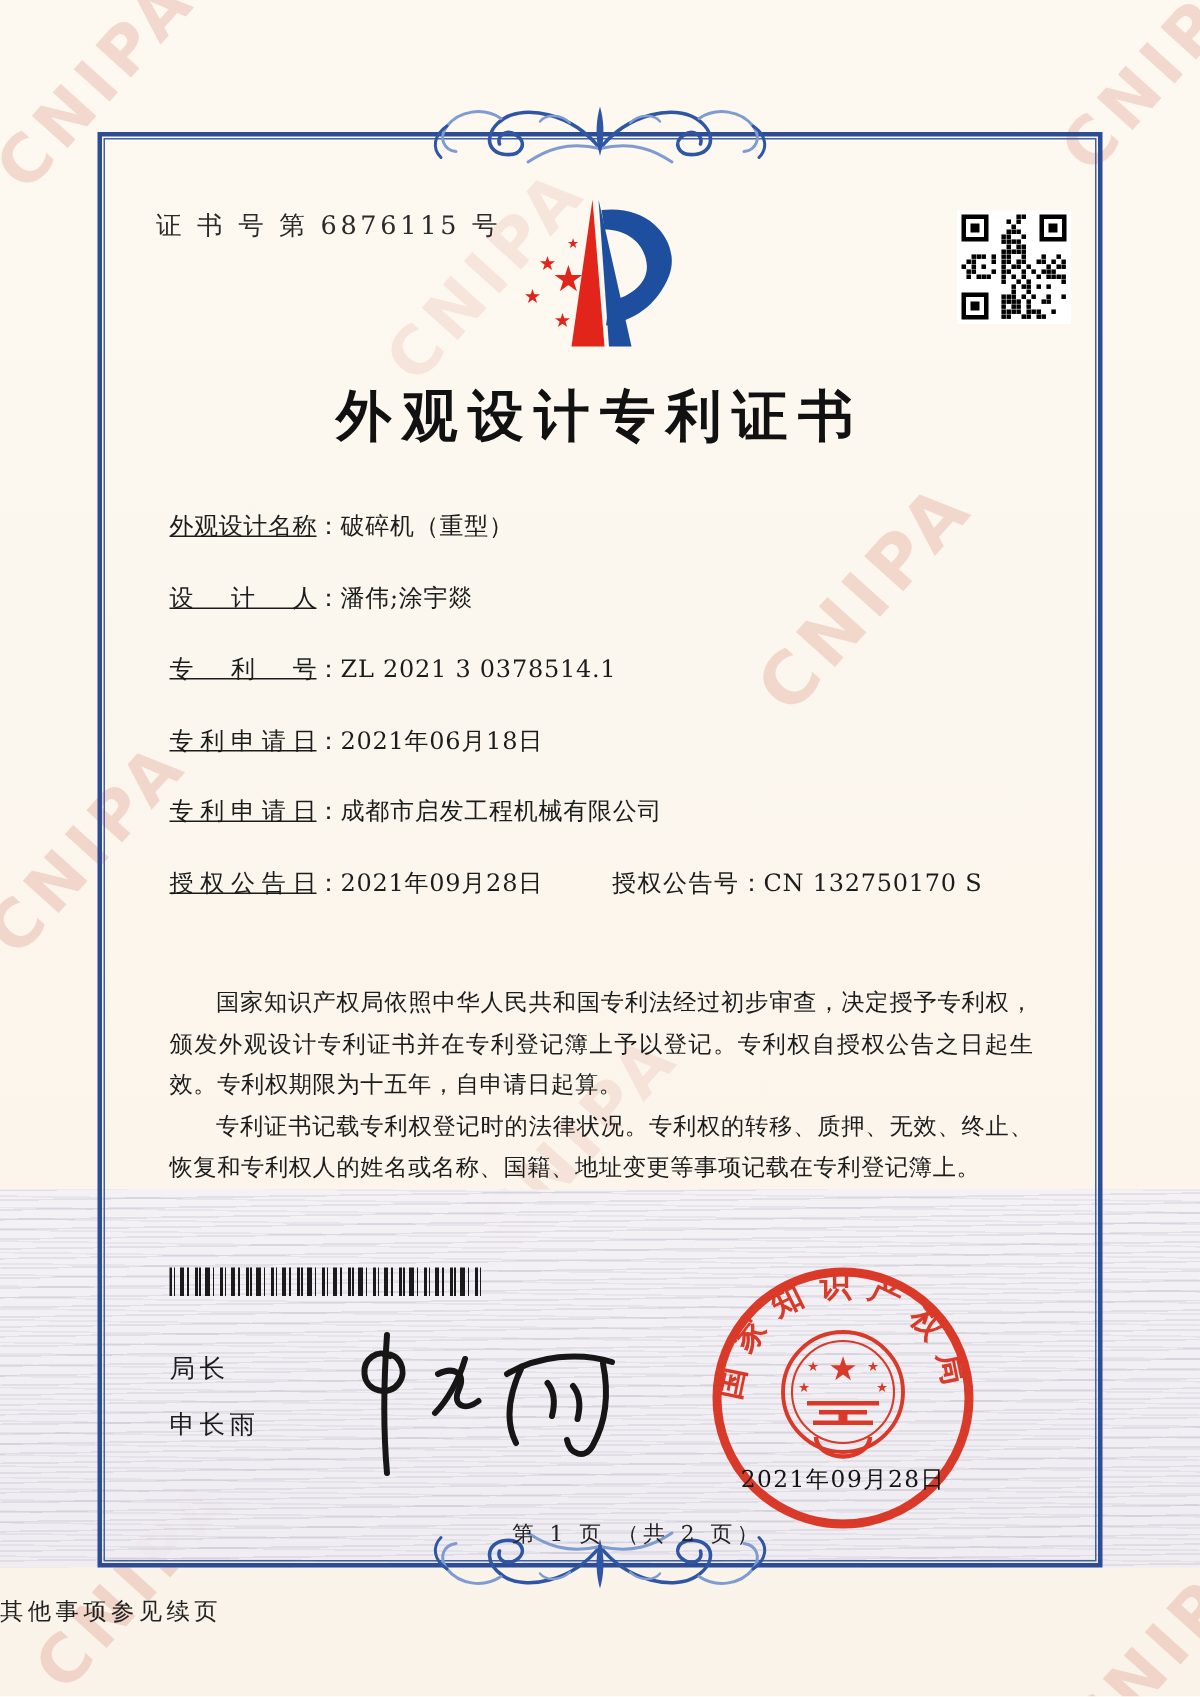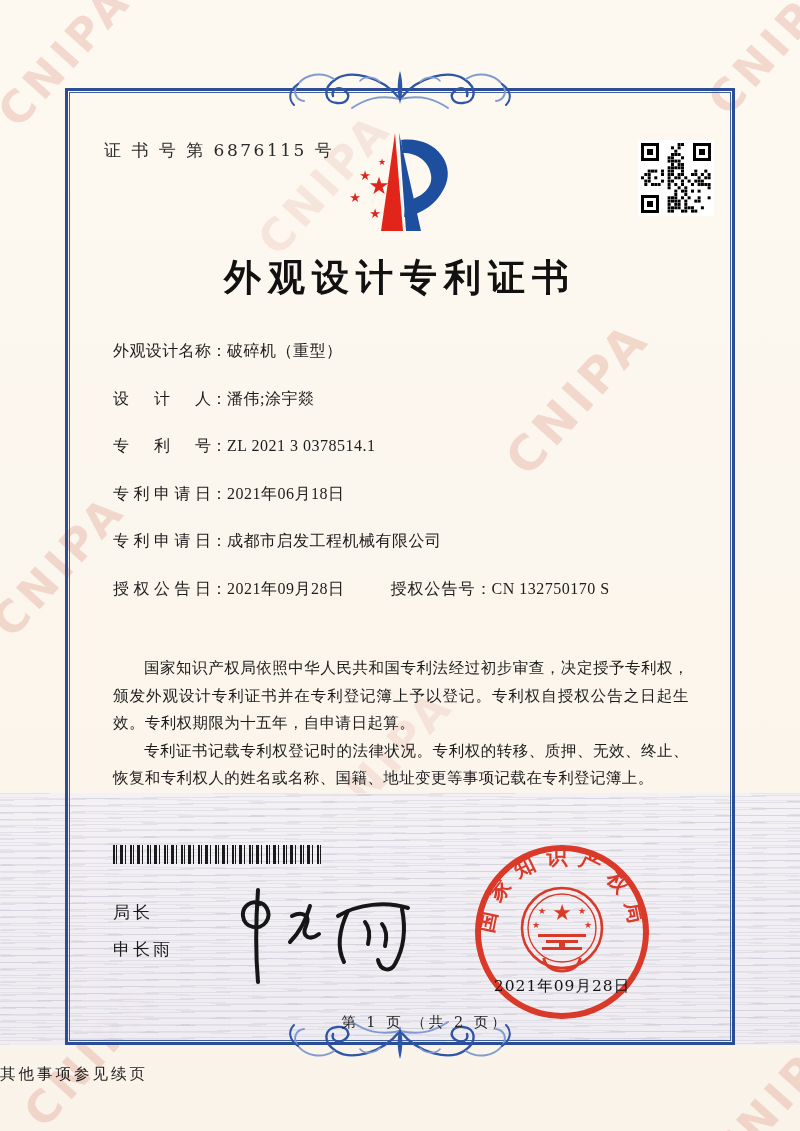--- a/index.html
+++ b/index.html
@@ -27,23 +27,23 @@
   
   .cert-no{position:absolute;left:104px;top:139px;font-size:17px;letter-spacing:2.5px;color:#2a2a2a;}
   .logo{position:absolute;left:332px;top:128px;}
   .qr{position:absolute;left:638px;top:140px;width:76px;height:76px;background:#fff;}
   .doc-title{position:absolute;left:0;top:240px;width:800px;text-align:center;
       font-family:"DejaVu Sans","Liberation Sans",sans-serif;
       font-size:37px;font-weight:700;letter-spacing:7px;color:#111;margin-top:13px;}
   
   .fields{position:absolute;left:113px;top:339px;width:578px;font-size:16px;}
   .frow{line-height:24px;margin-bottom:23.5px;white-space:nowrap;}
-  .flabel{display:inline-block;width:98px;text-align:justify;text-align-last:justify;vertical-align:top;}
+  .flabel{display:inline-block;width:98px;text-align:justify;text-align-last:justify;vertical-align:top;text-decoration:underline;}
   .fcolon{display:inline-block;width:16px;}
-  .fvalue{letter-spacing:0.5px;font-family:Liberation Serif, serif;}
+  .fvalue{letter-spacing:0.5px;}
   .grant-group{display:inline-block;margin-left:46px;}
   .grant-group .glabel{letter-spacing:1px;}
   
   .body-text{position:absolute;left:113px;top:655px;width:576px;font-size:15.5px;
       line-height:27.6px;text-align:justify;}
   .body-text p{margin:0;text-indent:2em;letter-spacing:0.4px;}
   
   .barcode{position:absolute;left:113px;top:845px;width:208px;height:19px;z-index:6;
       background:repeating-linear-gradient(90deg,
         #1a1a1a 0 2px,rgba(0,0,0,0) 2px 3px,

